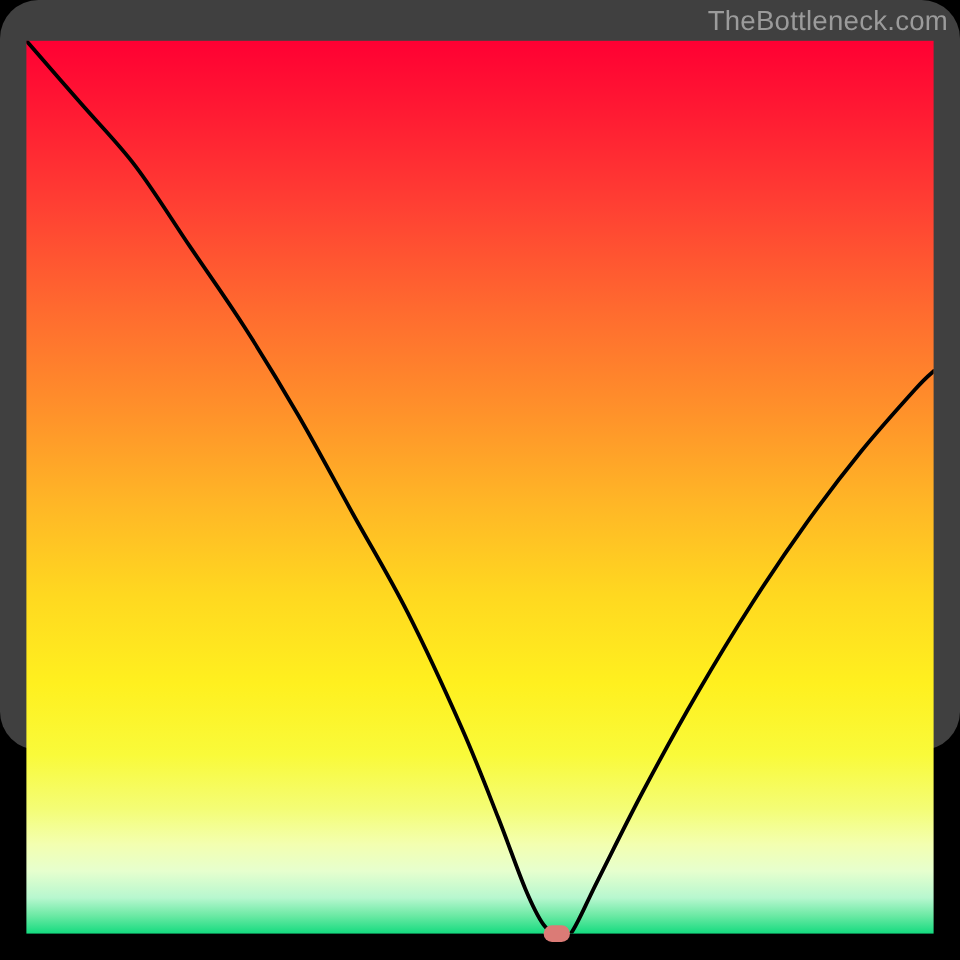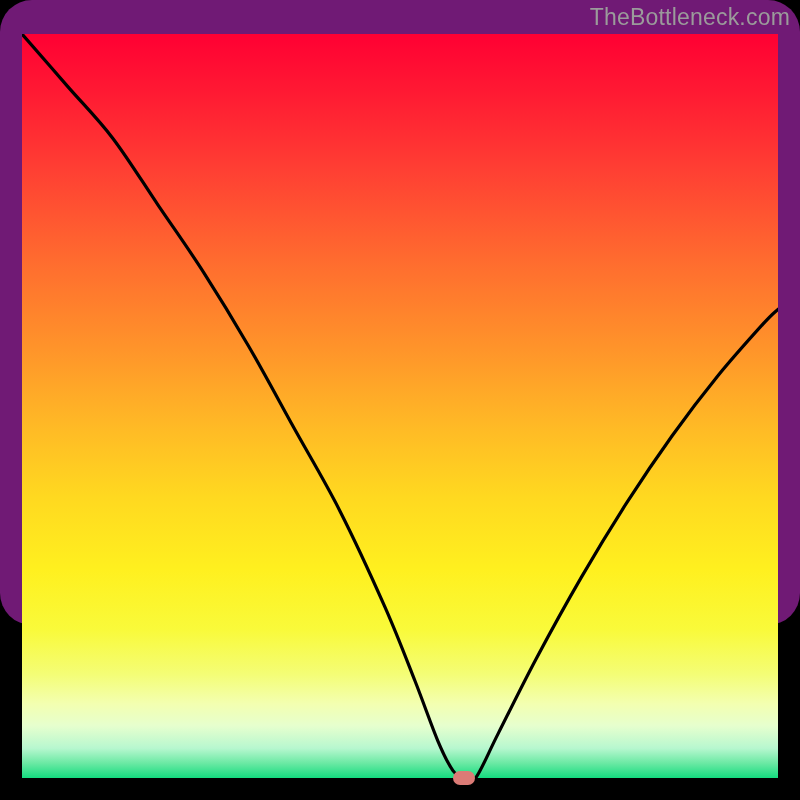--- a/index.html
+++ b/index.html
@@ -8,21 +8,21 @@
     width: 800px;
     height: 800px;
     background: #000;
     font-family: Arial, Helvetica, sans-serif;
     overflow: hidden;
   }
   .frame {
     position: relative;
     width: 800px;
     height: 625px;
-    background: #701a75;
+    background: #404040;
     border-radius: 32px;
   }
   .attribution {
     position: absolute;
     top: 4px;
     right: 10px;
     color: #9b9b9b;
     font-size: 23px;
     font-weight: 500;
     letter-spacing: 0.2px;

